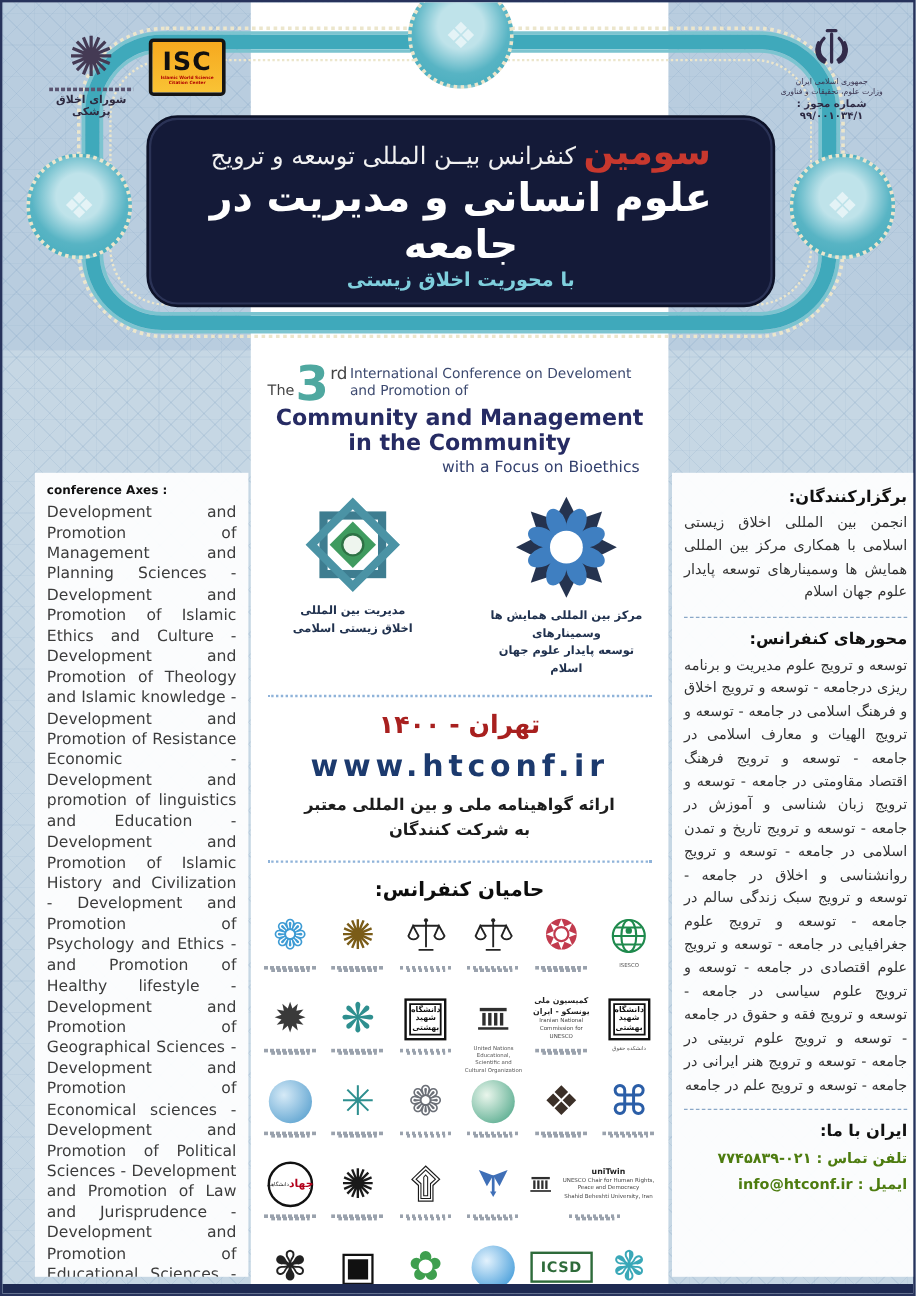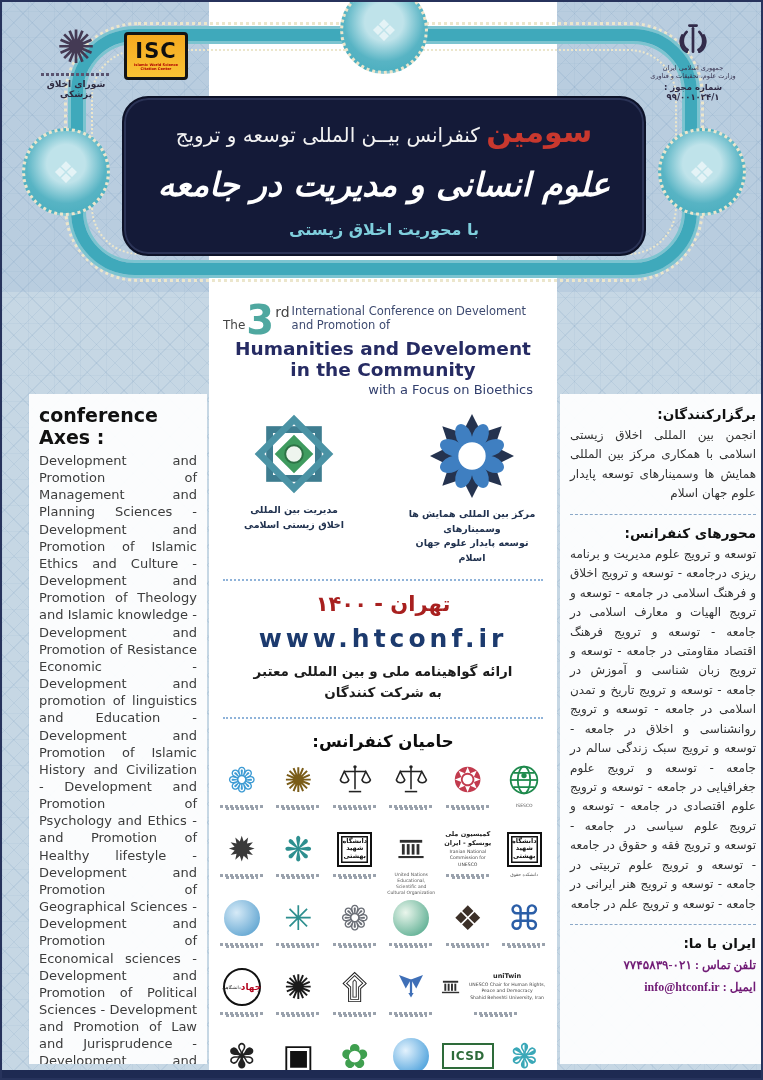--- a/index.html
+++ b/index.html
@@ -32,24 +32,24 @@
      border:3px dotted #ece6cc; display:flex; align-items:center; justify-content:center;
      color:#e4f3f6; font-size:30px; }
   .med-left { left:-42px; top:106px; }
   .med-right { right:-42px; top:106px; }
   .med-top { left:276px; top:-36px; }
 
   
   #banner { position:absolute; left:120px; top:94px; width:524px; height:160px;
     background:#141a38; border-radius:26px; border:2px solid #0d1228;
     box-shadow:inset 0 0 0 2px #2b3356; direction:rtl; text-align:center;
-    display:flex; flex-direction:column; justify-content:center; gap:16px; z-index:3; }
+    display:flex; flex-direction:column; justify-content:center; gap:0; z-index:3; }
   #banner .b1 { font-size:20px; color:#f2f2f2; }
   #banner .b1 .red { color:#c8382e; font-weight:bold; font-size:30px; }
-  #banner .b2 { font-size:33px; font-weight:bold; color:#ffffff;font-style:italic; }
+  #banner .b2 { font-size:33px; font-weight:bold; color:#ffffff; }
   #banner .b3 { font-size:16px; color:#7fcfdd; font-weight:bold; }
 
   
   #sbmu { position:absolute; left:28px; top:22px; width:92px; text-align:center; z-index:4; }
   #sbmu .glyph { font-size:46px; color:#443a54; line-height:1; }
   #sbmu .sq { display:block; width:70px; height:3px; margin:3px auto 0;
     background:repeating-linear-gradient(90deg,#5a5470 0 3px,transparent 3px 5px); }
   #sbmu .cap { font-size:9px; font-weight:bold; color:#2e2a40; margin-top:3px; direction:rtl; }
   #isc { position:absolute; left:122px; top:30px; width:64px; height:48px;
     background:linear-gradient(#f6a91f,#f9c335); border:3px solid #141414; border-radius:4px;
@@ -57,26 +57,26 @@
   #isc .big { font-size:21px; font-weight:900; color:#101010; letter-spacing:1px; line-height:1; }
   #isc .sub { font-size:3.6px; color:#b00000; font-weight:bold; margin-top:1px; text-align:center; }
   #gov { position:absolute; right:14px; top:20px; width:108px; text-align:center; z-index:4; direction:rtl; }
   #gov .l1 { font-size:6.5px; color:#3a3450; margin-top:2px; }
   #gov .l2 { font-size:6.5px; color:#3a3450; }
   #gov .lic { font-size:8.5px; color:#2e2a44; font-weight:bold; margin-top:2px; }
 
   
   .col { position:absolute; top:392px; bottom:14px; background:rgba(255,255,255,.93); overflow:hidden; }
   #col-left { left:27px; width:178px; padding:10px 10px; }
-  #col-left h3 { font-size:19px; color:#111; margin-bottom:4px; }
+  #col-left h3 { font-size:10px; color:#111; margin-bottom:4px; }
   #col-left p { font-size:13px; color:#3c3c3c; line-height:1.32; text-align:justify; }
   #col-right { left:558px; width:206px; padding:12px 10px; direction:rtl; }
   #col-right h3 { font-size:13.5px; color:#111; margin-bottom:4px; }
   #col-right p { font-size:12px; color:#333; line-height:1.62; text-align:justify; }
-  #col-right .contact p { font-weight:bold; color:#701a75; line-height:1.8;font-family:Liberation Serif, serif; }
+  #col-right .contact p { font-weight:bold; color:#4d7c0f; line-height:1.8; }
   .dash-div { border-top:1.5px dashed #8aa8c8; margin:10px 0; }
 
   
   #content { position:absolute; left:207px; top:292px; width:348px; bottom:14px;
     display:flex; flex-direction:column; align-items:center; }
   #eng-title { width:100%; padding:10px 14px 0; }
   #eng-title .rowA { display:flex; align-items:flex-end; justify-content:center; }
   #eng-title .the { font-size:12px; color:#444; margin-bottom:4px; }
   #eng-title .three { font-size:40px; font-weight:bold; color:#4fa8a0; line-height:.8; margin:0 1px; }
   #eng-title .rd { font-size:14px; color:#444; align-self:flex-start; }
@@ -193,21 +193,21 @@
   </div>
 
   <div id="content">
     <div id="eng-title">
       <div class="rowA">
         <span class="the">The</span>
         <span class="three">3</span>
         <span class="rd">rd</span>
         <span class="l1">International Conference on Develoment and Promotion of</span>
       </div>
-      <div class="l2">Humanities and Develoment in the Community</div>
+      <div class="l2">Community and Management in the Community</div>
       <div class="l3">with a Focus on Bioethics</div>
     </div>
 
     <div id="organizers">
       <div class="org">
         <svg width="82" height="82" viewBox="0 0 84 84">
           <rect x="17" y="17" width="50" height="50" fill="none" stroke="#3e7d90" stroke-width="7"></rect>
           <rect x="17" y="17" width="50" height="50" fill="none" stroke="#4b93a5" stroke-width="7" transform="rotate(45 42 42)"></rect>
           <rect x="28" y="28" width="28" height="28" fill="#3f9b5f" transform="rotate(45 42 42)"></rect>
           <circle cx="42" cy="42" r="9" fill="#eef5ee" stroke="#2e7245" stroke-width="2"></circle>

